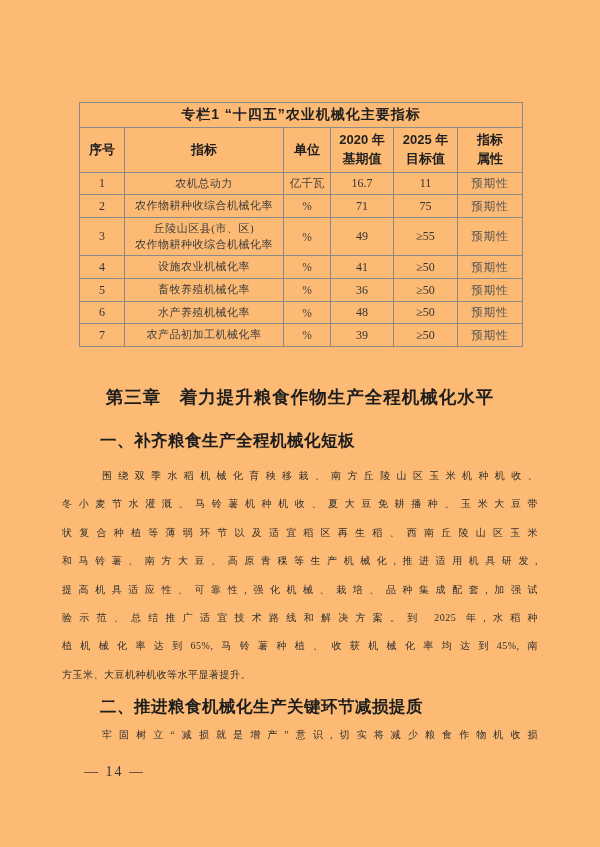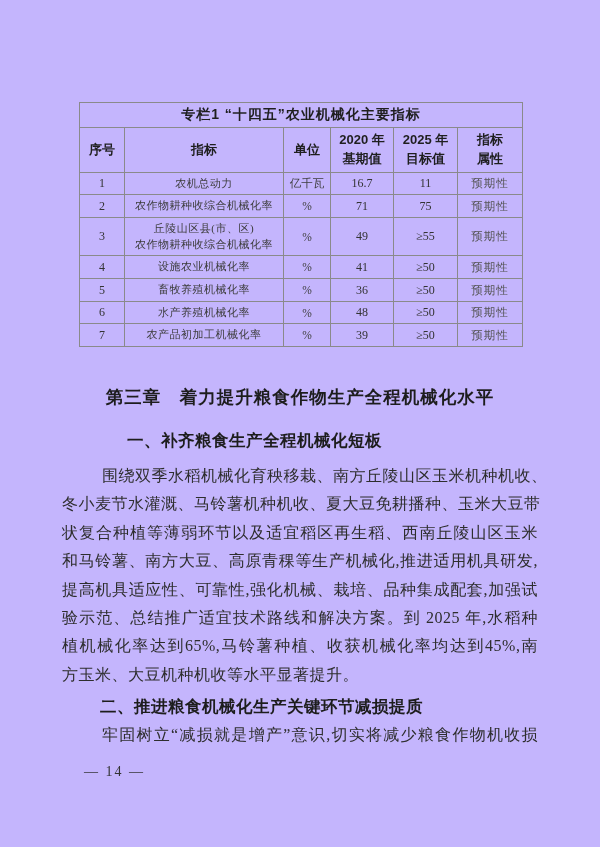--- a/index.html
+++ b/index.html
@@ -1,21 +1,21 @@
 <!DOCTYPE html>
 <html><head>
 <meta charset="utf-8">
 <style>
   * { margin: 0; padding: 0; box-sizing: border-box; }
   html, body { background: #ffffff; }
   .page {
     position: relative;
     width: 600px;
     height: 847px;
-    background: #c4b5fd;
+    background: #fdba74;
     overflow: hidden;
     font-family: "Liberation Serif", "DejaVu Serif", serif;
     color: #2e2e2e;
   }
 
   
   .spec-table-wrap {
     position: absolute;
     left: 79px;
     top: 102px;
@@ -70,34 +70,34 @@
   }
   .section-heading {
     position: absolute;
     left: 100px;
     font-family: "Liberation Sans", "DejaVu Sans", sans-serif;
     font-weight: 700;
     font-size: 16.5px;
     letter-spacing: 0.5px;
     color: #1d1d1d;
   }
-  .heading-1 { top: 430px; margin-left: 27px; }
+  .heading-1 { top: 430px; }
   .heading-2 { top: 696px; }
 
   .para {
     position: absolute;
     left: 62px;
     width: 476px;
   }
   .para-1 { top: 462px; }
   .para-2 { top: 721px; }
   .body-line {
     height: 28.4px;
     line-height: 28.4px;
-    font-size: 16px;
+    font-size: 10px;
     color: #2e2e2e;
     letter-spacing: 0.5px;
     text-align: justify;
     text-align-last: justify;
     white-space: nowrap;
   }
   .body-line.indent { padding-left: 40px; }
   .body-line.lastline { text-align-last: left; }
 
   .page-number {

